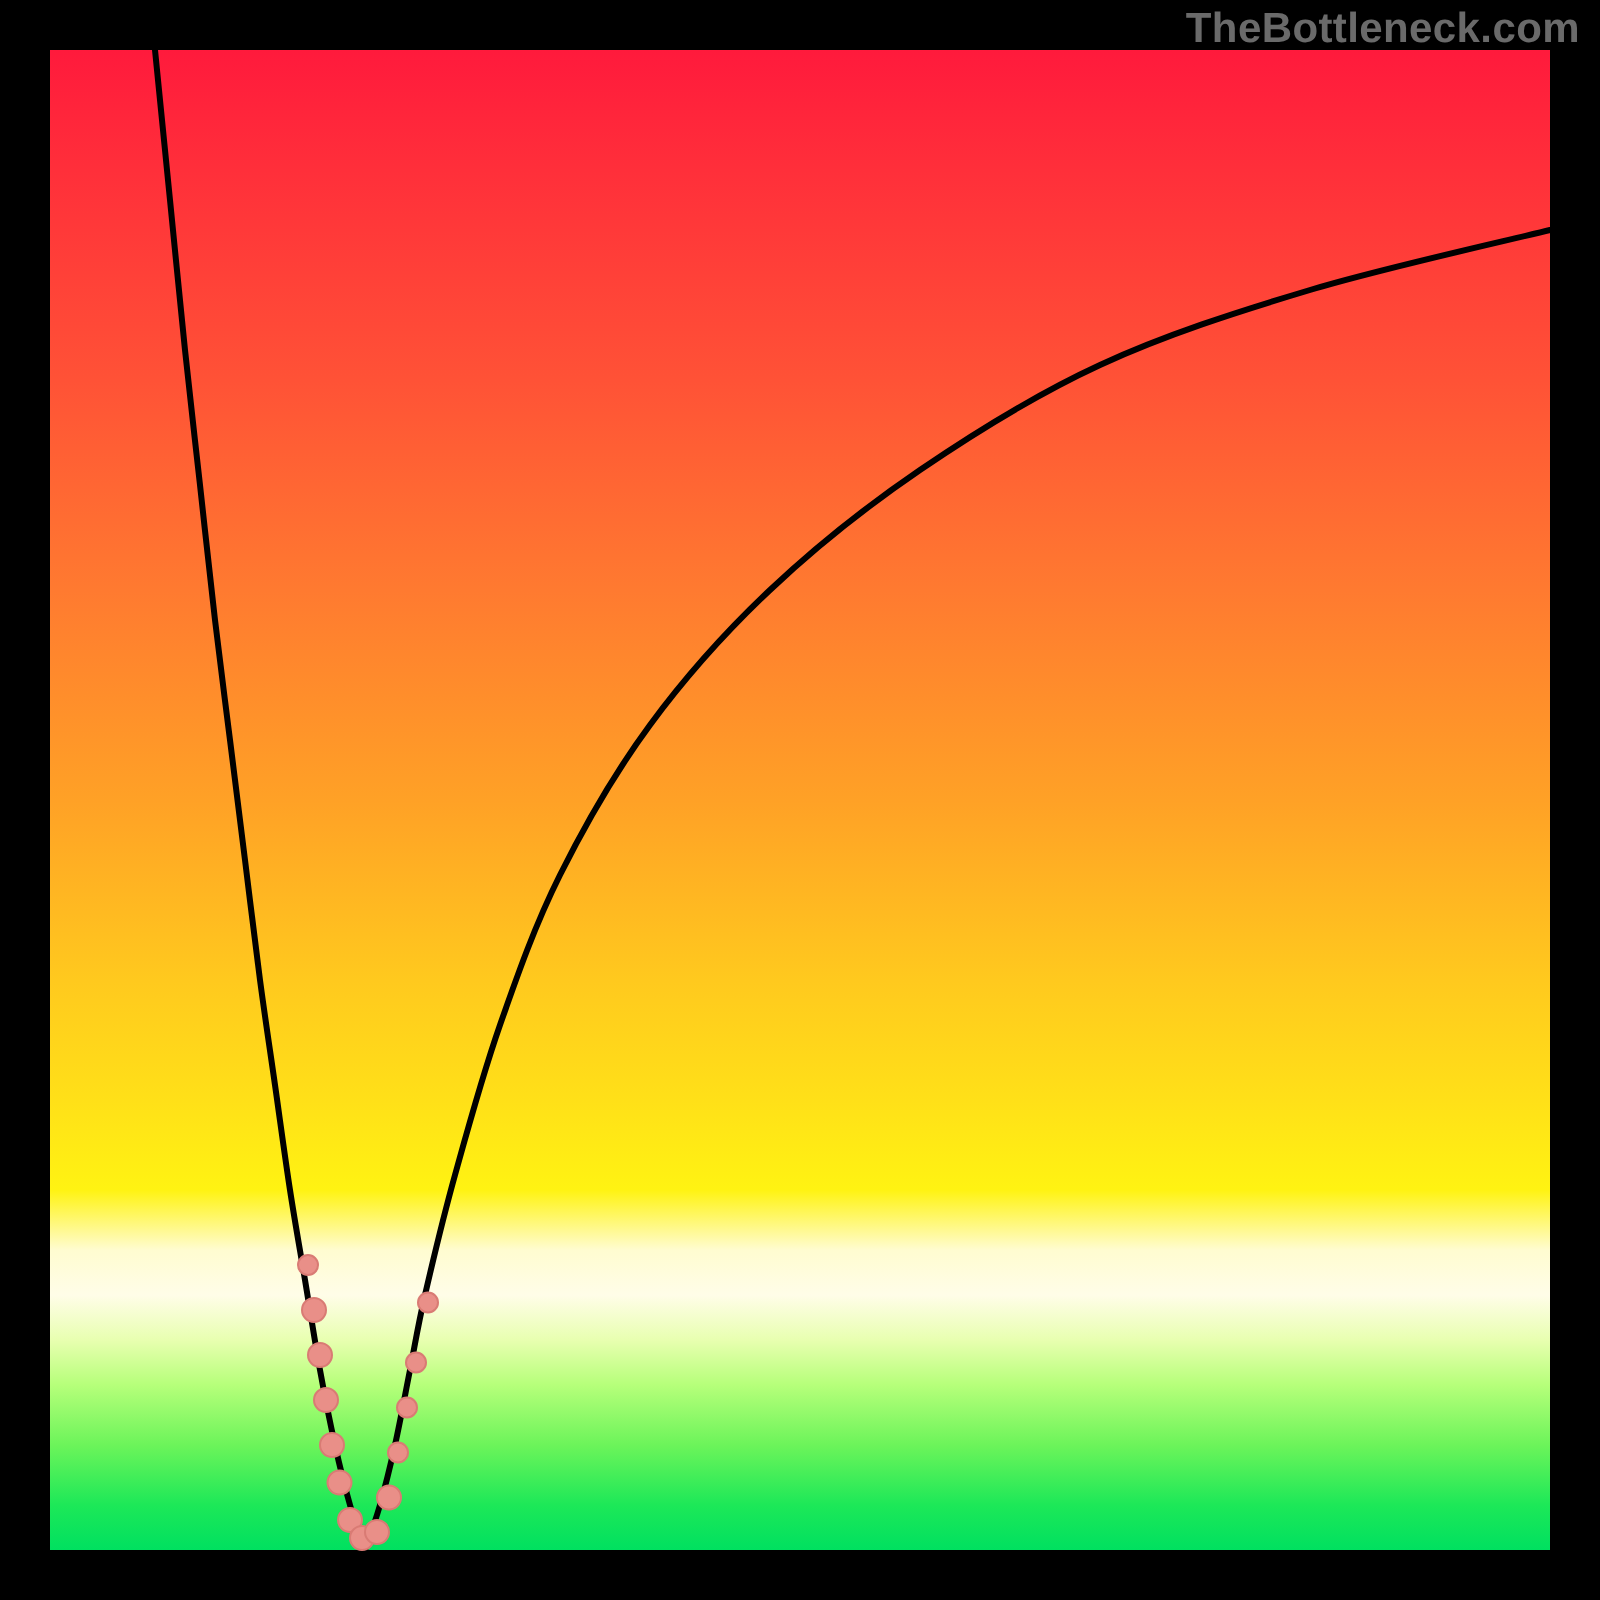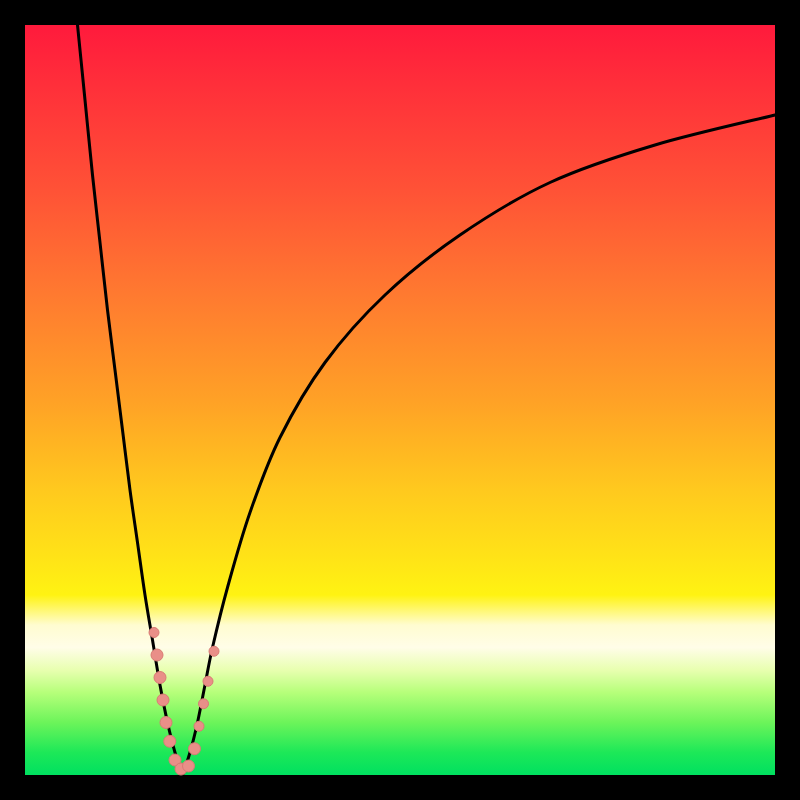--- a/index.html
+++ b/index.html
@@ -59,20 +59,21 @@
     width: 750px;
     height: 750px;
     overflow: visible;
   }
 </style>
 </head>
 <body>
 
 <div class="stage">
 
+  <div class="watermark">TheBottleneck.com</div>
 
   <div class="plot-area">
     <svg class="curves" viewBox="0 0 750 750" preserveAspectRatio="none">
       <path id="left-branch-path" fill="none" stroke-width="3" stroke-linecap="round" d="M 52.50000000000001 0 C 53.75000000000001 12.5, 57.5 50, 60 75 C 62.5 100, 65 126.25, 67.5 150 C 70 173.75, 72.5 195, 75 217.5 C 77.5 240, 80 263.75, 82.5 285 C 85 306.25, 87.5 325, 90 345 C 92.5 365, 95 385, 97.5 405 C 100 425, 102.50000000000001 446.25, 105.00000000000001 465 C 107.50000000000001 483.75, 110 500, 112.5 517.5 C 115 535, 117.5 553.75, 120 570 C 122.5 586.25, 125.00000000000001 600, 127.50000000000001 615 C 130 630, 132.5 646.25, 135 660 C 137.5 673.75, 140 686.25, 142.5 697.5 C 145 708.75, 147.5 718.75, 150 727.5 C 152.5 736.25, 156.25 746.25, 157.5 750" stroke="#000000"></path>
       <path id="right-branch-path" fill="none" stroke-width="3" stroke-linecap="round" d="M 157.5 750 C 158.75 746.25, 162.5 736.25, 165 727.5 C 167.5 718.75, 170 708.75, 172.5 697.5 C 175 686.25, 177.5 672.5, 180 660 C 182.5 647.5, 183.75 638.75, 187.5 622.5 C 191.25 606.25, 196.25 585, 202.5 562.5 C 208.75 540, 216.25 512.5, 225 487.5 C 233.75 462.5, 242.50000000000003 437.5, 255.00000000000003 412.5 C 267.5 387.5, 282.5 361.24999999999994, 300 337.49999999999994 C 317.5 313.74999999999994, 337.5 291.25, 360 270 C 382.5 248.75, 407.49999999999994 228.75, 434.99999999999994 210 C 462.49999999999994 191.25, 492.5 172.5, 525 157.5 C 557.5 142.5, 592.5 131.25, 630 120 C 667.5 108.75, 730 95, 750 90" stroke="#000000"></path>
       <g id="marker-layer">
           <circle cx="129" cy="607.5" r="5" fill="#e98f88" stroke="#d97b74" stroke-width="1"></circle>
           <circle cx="132" cy="630" r="6" fill="#e98f88" stroke="#d97b74" stroke-width="1"></circle>
           <circle cx="135" cy="652.5" r="6" fill="#e98f88" stroke="#d97b74" stroke-width="1"></circle>
           <circle cx="138" cy="675" r="6" fill="#e98f88" stroke="#d97b74" stroke-width="1"></circle>

